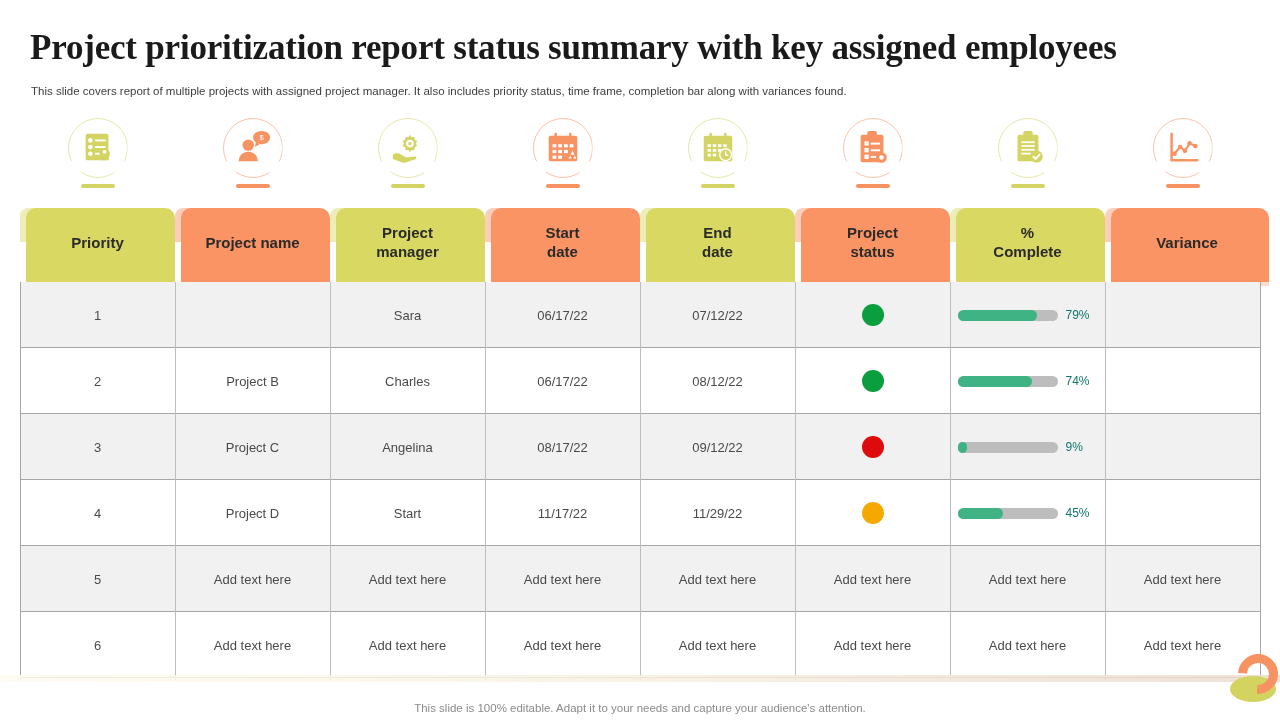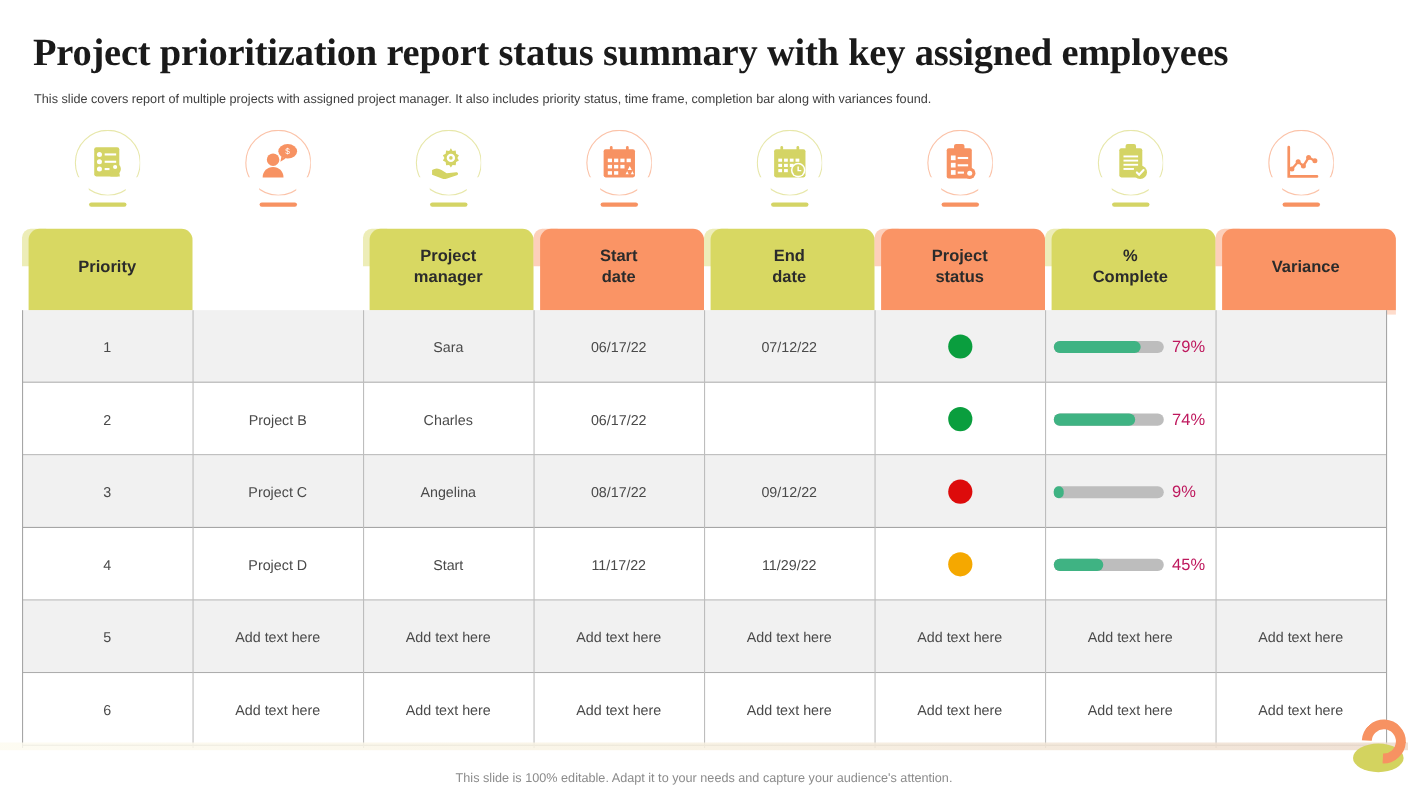--- a/index.html
+++ b/index.html
@@ -93,21 +93,21 @@
     font-size: 13px; color: #4a4a4a;
   }
   .vline { position: absolute; top: 0; width: 1px; height: 398px; background: #a6a6a6; }
   .vline.soft { background: #bdbdbd; }
 
   .dot { width: 22px; height: 22px; border-radius: 50%; }
 
   .pbar-wrap { display: flex; align-items: center; gap: 8px; }
   .pbar { position: relative; width: 100px; height: 11px; border-radius: 6px; background: #bdbdbd; }
   .pbar-fill { position: absolute; left: 0; top: 0; height: 11px; border-radius: 6px; background: #3fb383; }
-  .pbar-pct { font-size: 15px; color: #be185d; min-width: 32px; }
+  .pbar-pct { font-size: 12px; color: #0f766e; min-width: 32px; }
 
   .footer {
     position: absolute; left: 0; bottom: 6px; width: 1280px; text-align: center;
     font-size: 11.5px; color: #8b8b8b; margin-top: 44px;
   }
 </style>
 </head>
 <body>
 
 <div class="slide">
@@ -272,20 +272,26 @@
         <div class="icon-bar"></div>
       </div>
     </div>
   <div class="head-row" id="head-row">
       <div class="tab" style="left: 0px; width: 155px;">
         <div class="tab-fold" style="background: rgb(216, 216, 98);"></div>
         <div class="tab-shape" style="background: rgb(216, 216, 98);"></div>
         <div class="tab-underline" style="background: rgb(232, 232, 164);"></div>
         <div class="tab-label">Priority</div>
       </div>
+      <div class="tab" style="left: 155px; width: 155px;">
+        <div class="tab-fold" style="background: rgb(250, 148, 101);"></div>
+        <div class="tab-shape" style="background: rgb(250, 148, 101);"></div>
+        <div class="tab-underline" style="background: rgb(253, 192, 162);"></div>
+        <div class="tab-label">Project name</div>
+      </div>
       <div class="tab" style="left: 310px; width: 155px;">
         <div class="tab-fold" style="background: rgb(216, 216, 98);"></div>
         <div class="tab-shape" style="background: rgb(216, 216, 98);"></div>
         <div class="tab-underline" style="background: rgb(232, 232, 164);"></div>
         <div class="tab-label">Project
 manager</div>
       </div>
       <div class="tab" style="left: 465px; width: 155px;">
         <div class="tab-fold" style="background: rgb(250, 148, 101);"></div>
         <div class="tab-shape" style="background: rgb(250, 148, 101);"></div>
@@ -339,20 +345,21 @@
           </div>
         </div>
         <div class="cell" style="left: 1085px; width: 155px;"></div>
         <div class="row-line"></div>
       </div>
       <div class="row plain" style="top: 66px;">
         <div class="cell" style="left: 0px; width: 155px;">2</div>
         <div class="cell" style="left: 155px; width: 155px;">Project B</div>
         <div class="cell" style="left: 310px; width: 155px;">Charles</div>
         <div class="cell" style="left: 465px; width: 155px;">06/17/22</div>
+        <div class="cell" style="left: 620px; width: 155px;">08/12/22</div>
         <div class="cell" style="left: 775px; width: 155px;">
           <div class="dot" style="background: rgb(10, 158, 62);"></div>
         </div>
         <div class="cell" style="left: 930px; width: 155px;">
           <div class="pbar-wrap">
             <div class="pbar">
               <div class="pbar-fill" style="width: 74%;"></div>
             </div>
             <span class="pbar-pct">74%</span>
           </div>

